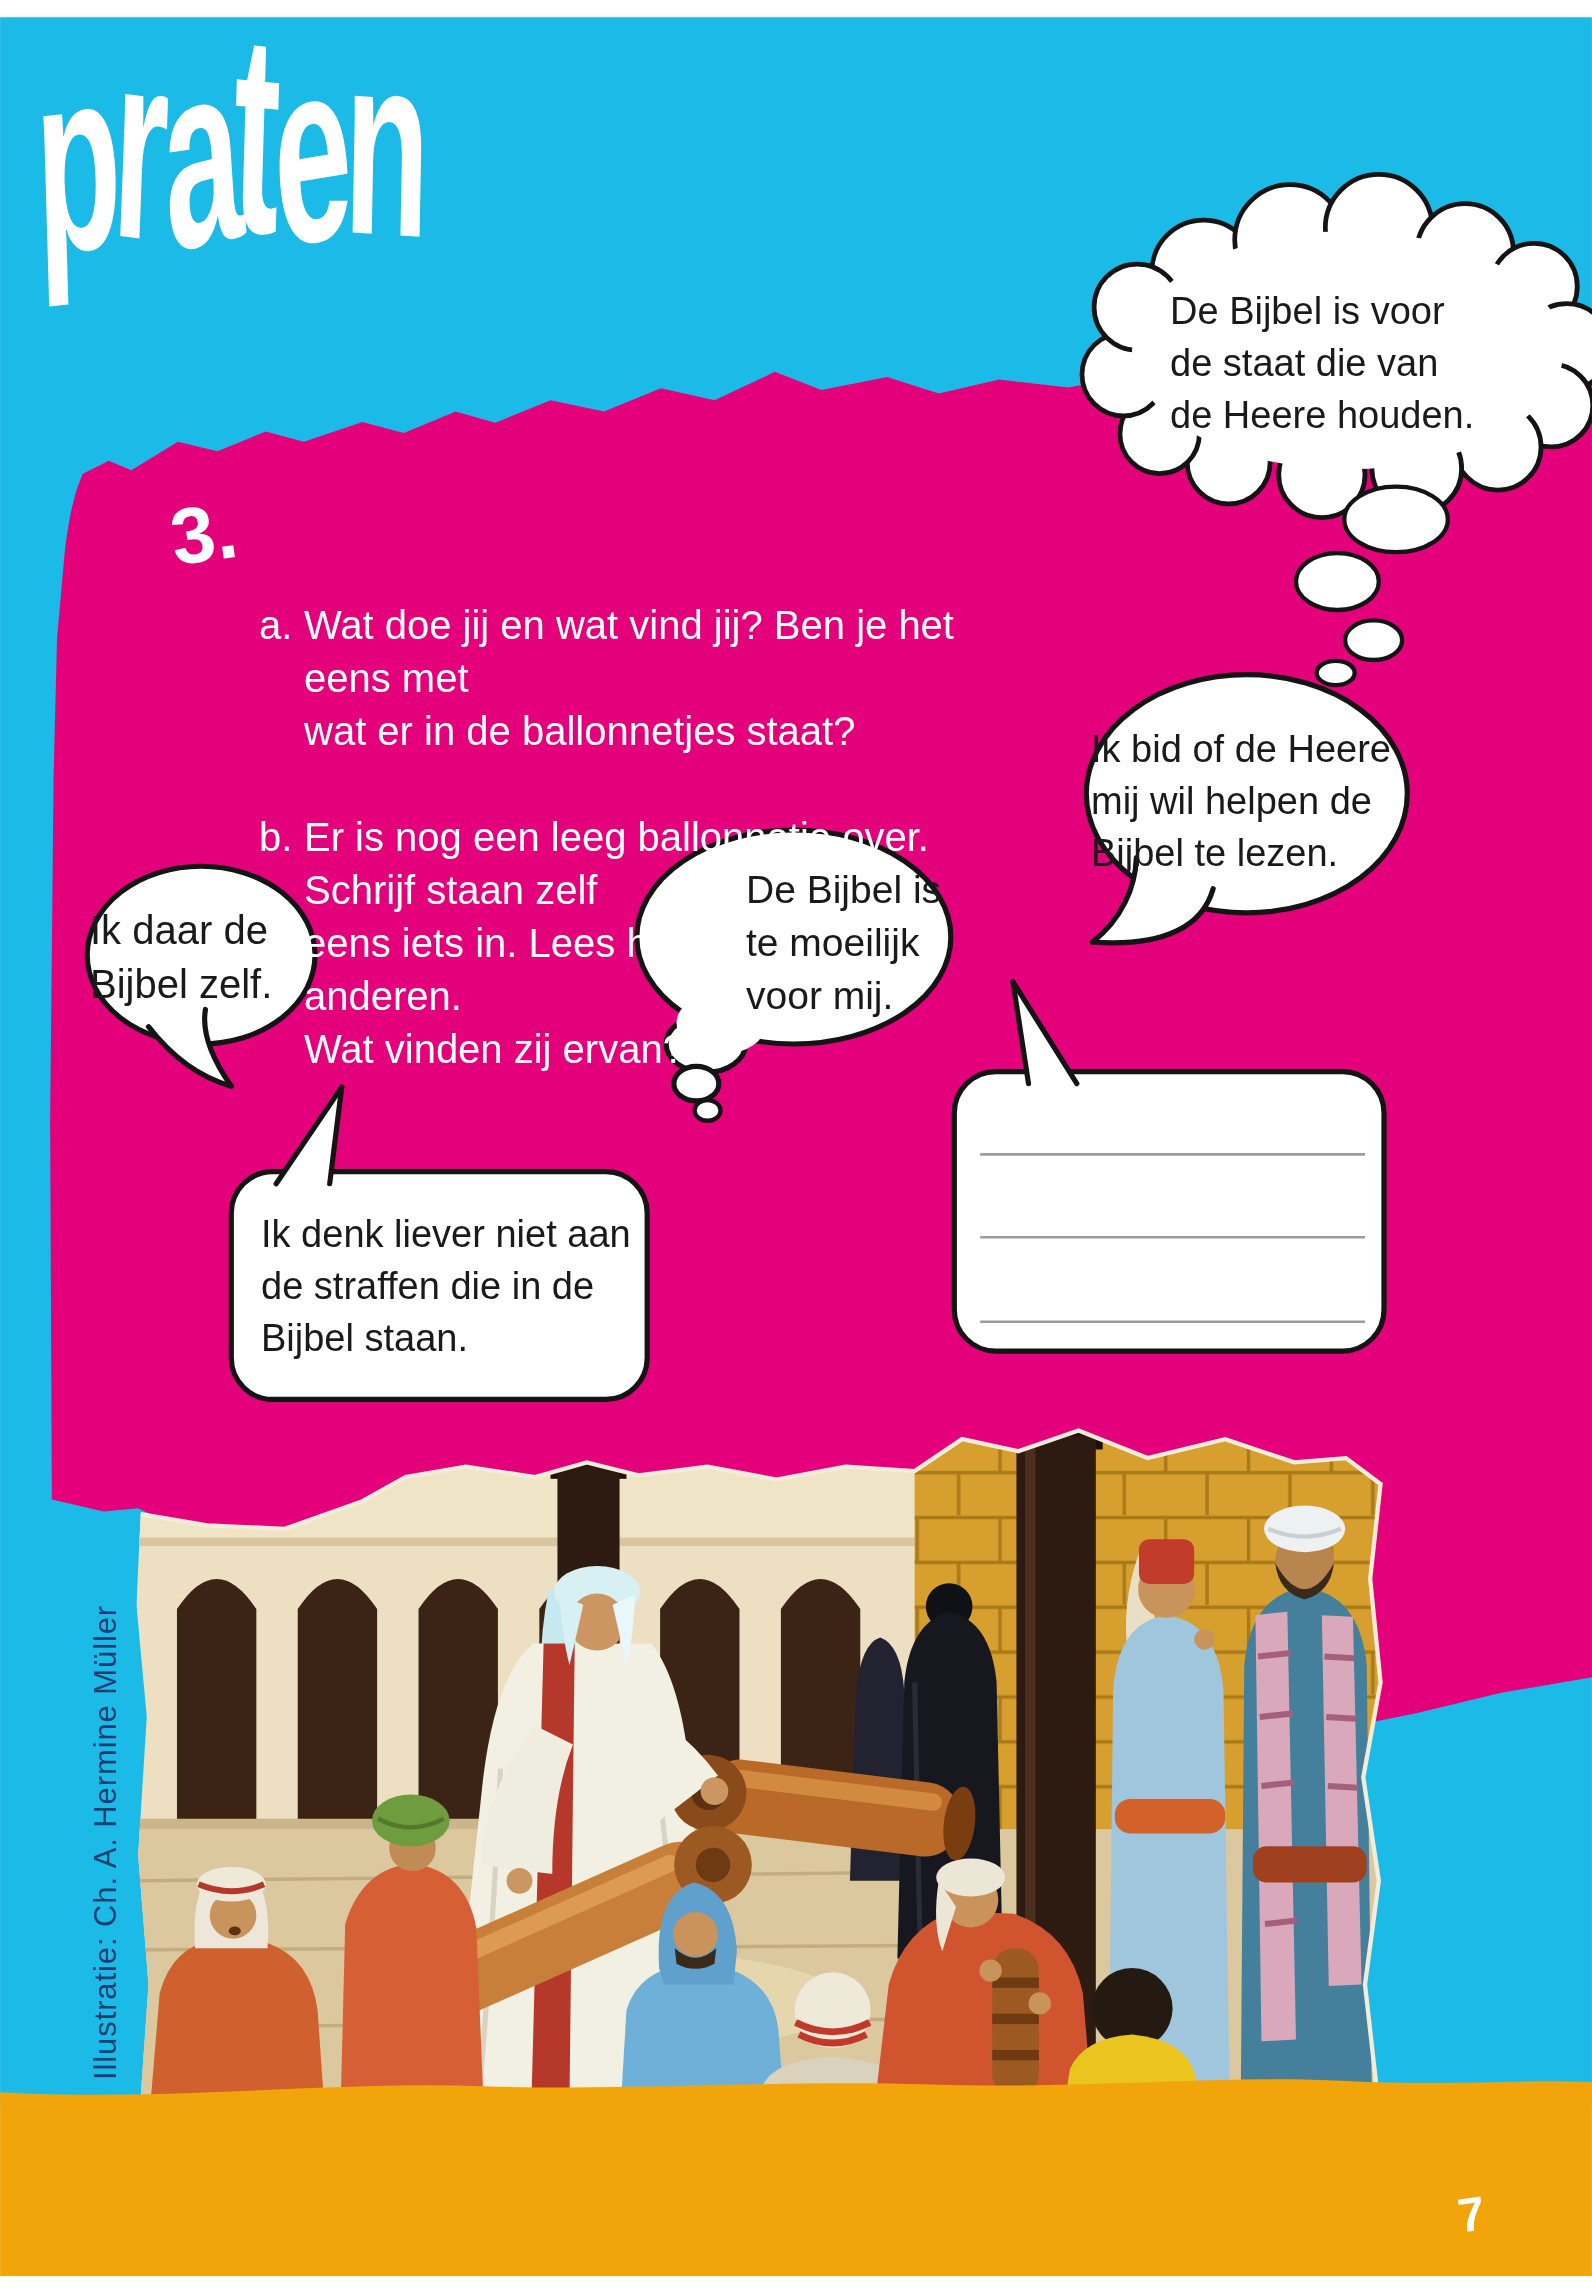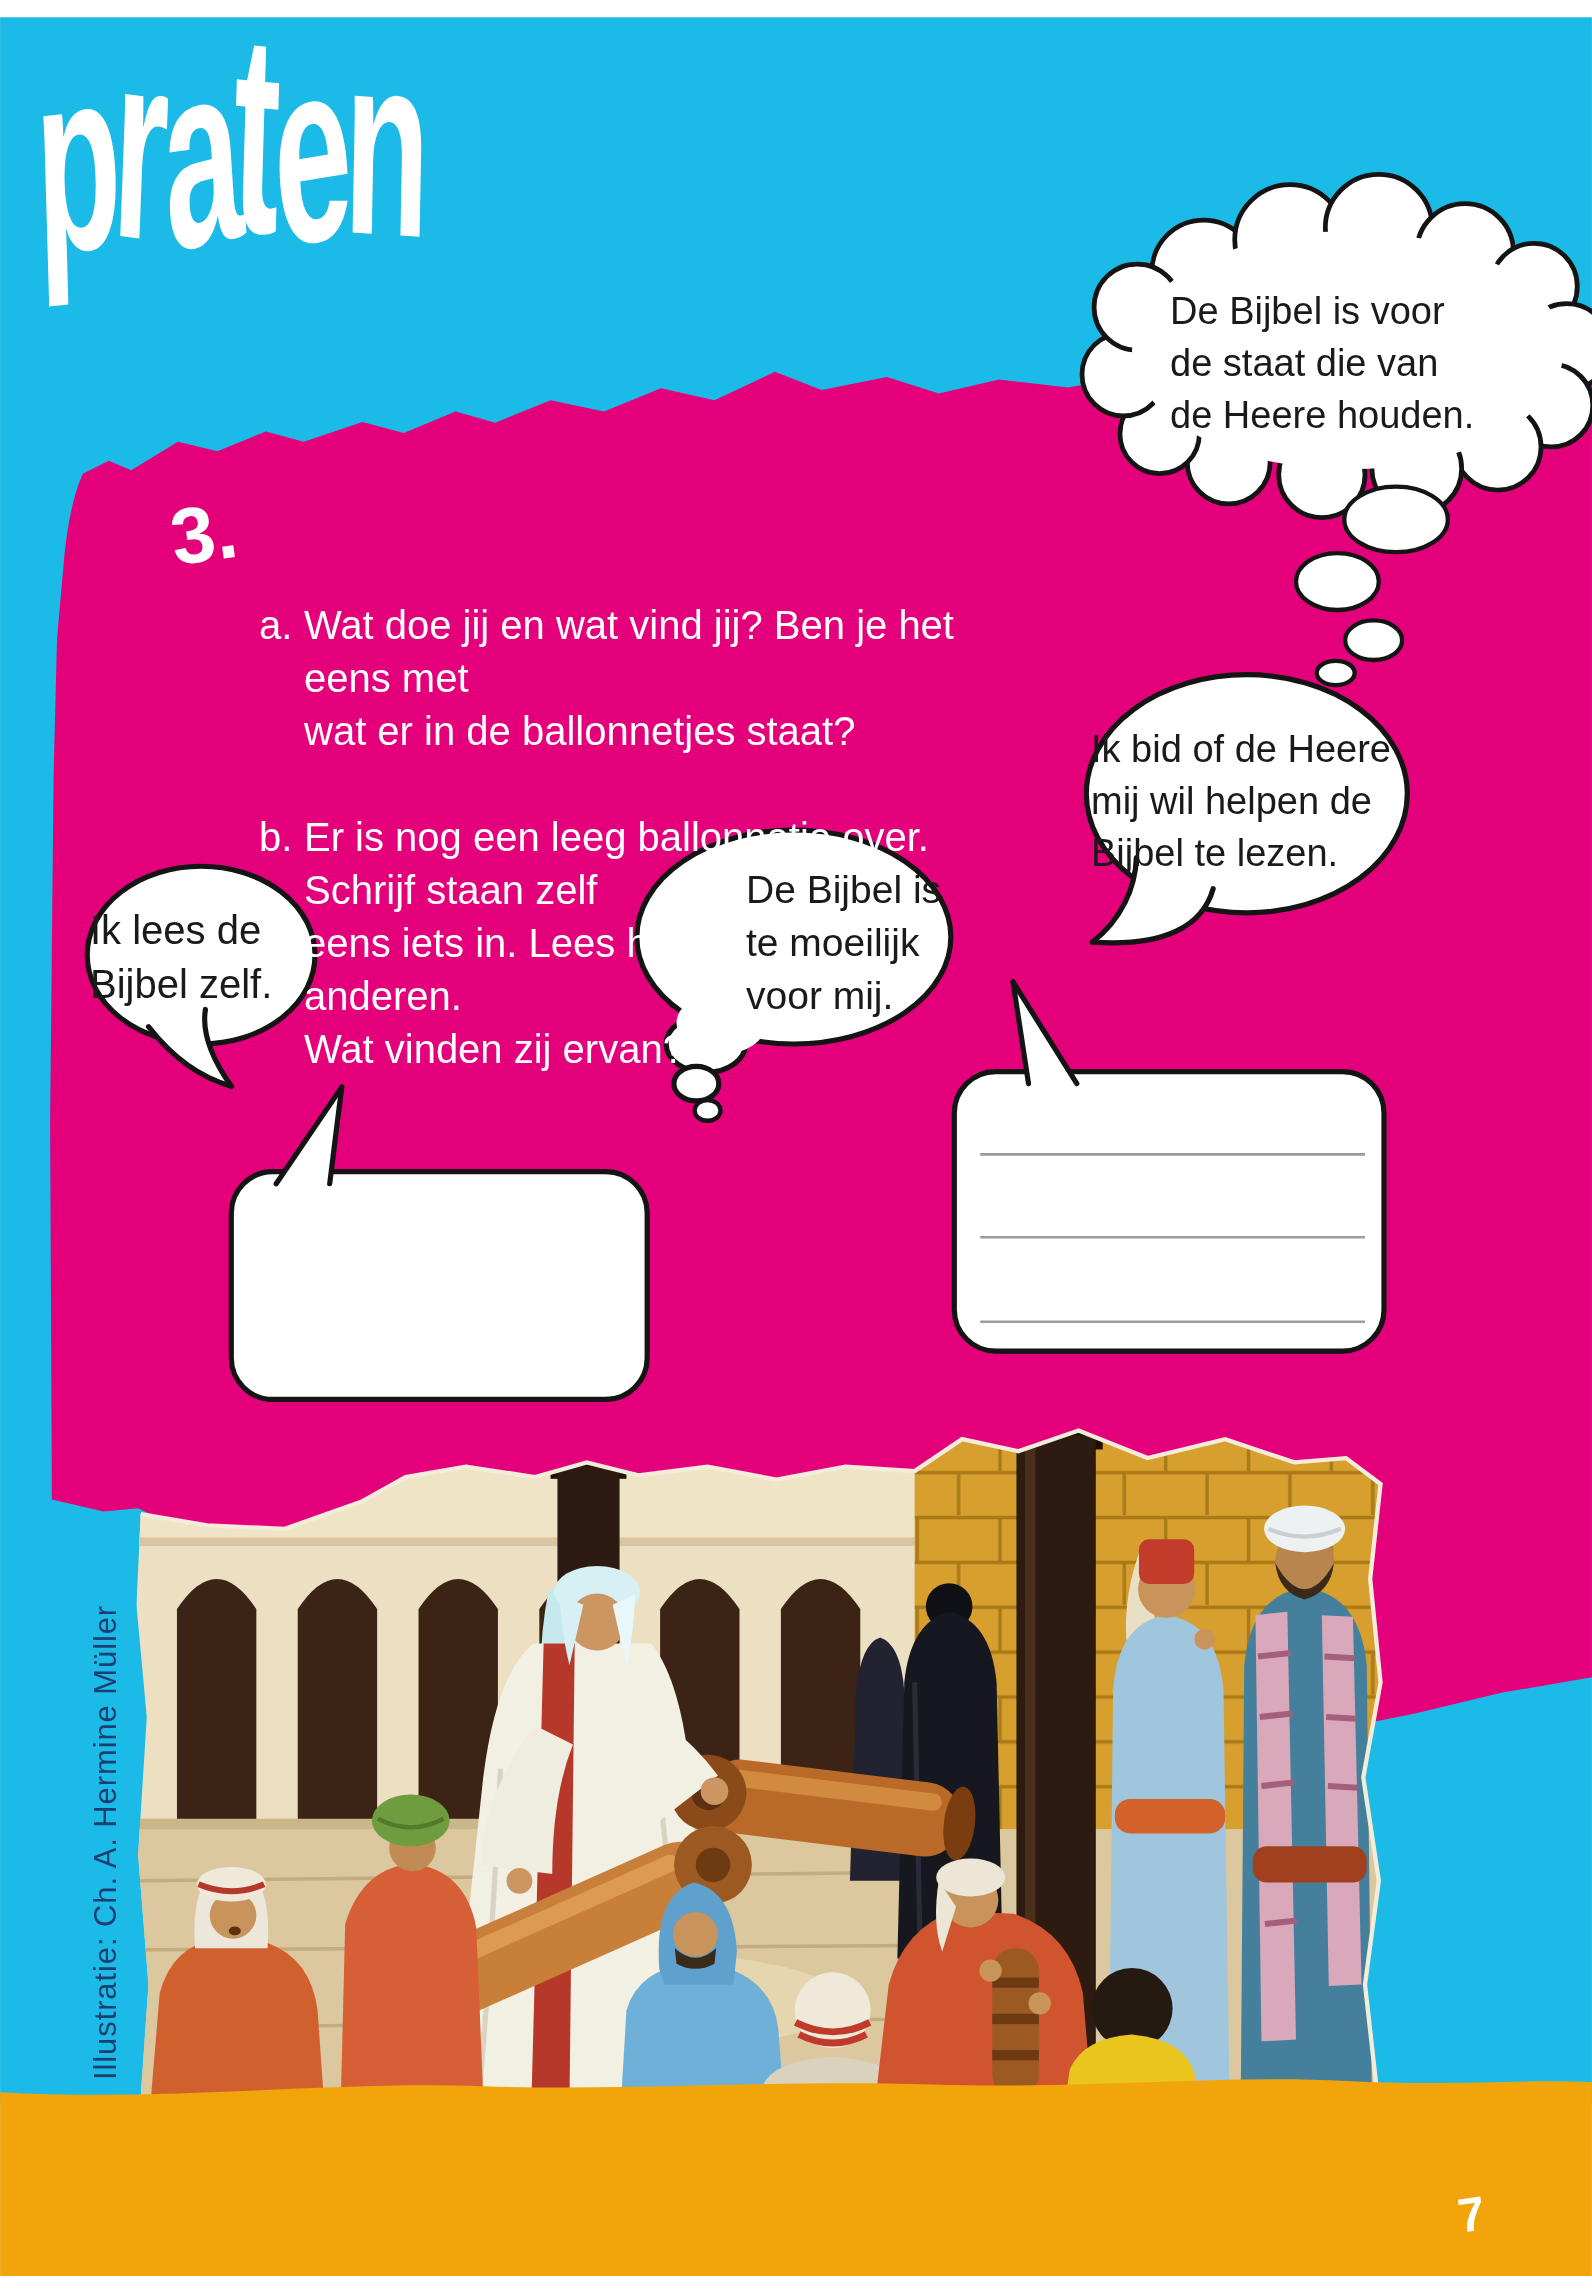--- a/index.html
+++ b/index.html
@@ -297,25 +297,28 @@
 Wat vinden zij ervan?</span>
   </div>
 </div>
 
 <div class="t bub bub-top">De Bijbel is voor
 de staat die van
 de Heere houden.</div>
 <div class="t bub bub-right">Ik bid of de Heere
 mij wil helpen de
 Bijbel te lezen.</div>
-<div class="t bub bub-left">Ik lees de
+<div class="t bub bub-left">Ik daar de
 Bijbel zelf.</div>
 <div class="t bub bub-center">De Bijbel is
 te moeilijk
 voor mij.</div>
+<div class="t bub bub-bottom">Ik denk liever niet aan
+de straffen die in de
+Bijbel staan.</div>
 <div class="t bub bub-empty"></div>
 
 <div class="t credit">Illustratie: Ch. A. Hermine Müller</div>
 
 <div class="t pagenum">7</div>
 
 </div>
 
 
 </body></html>

